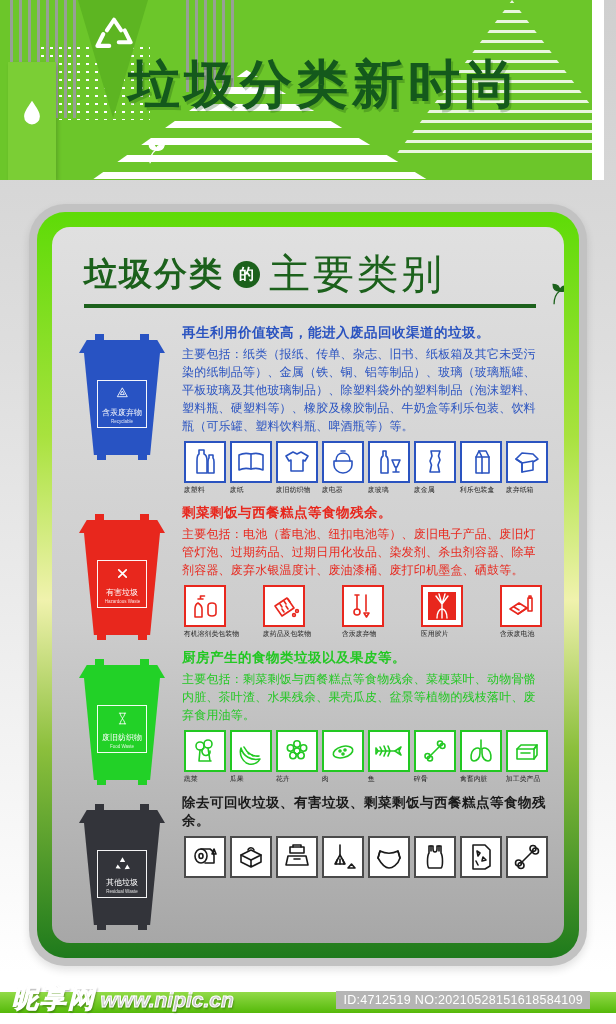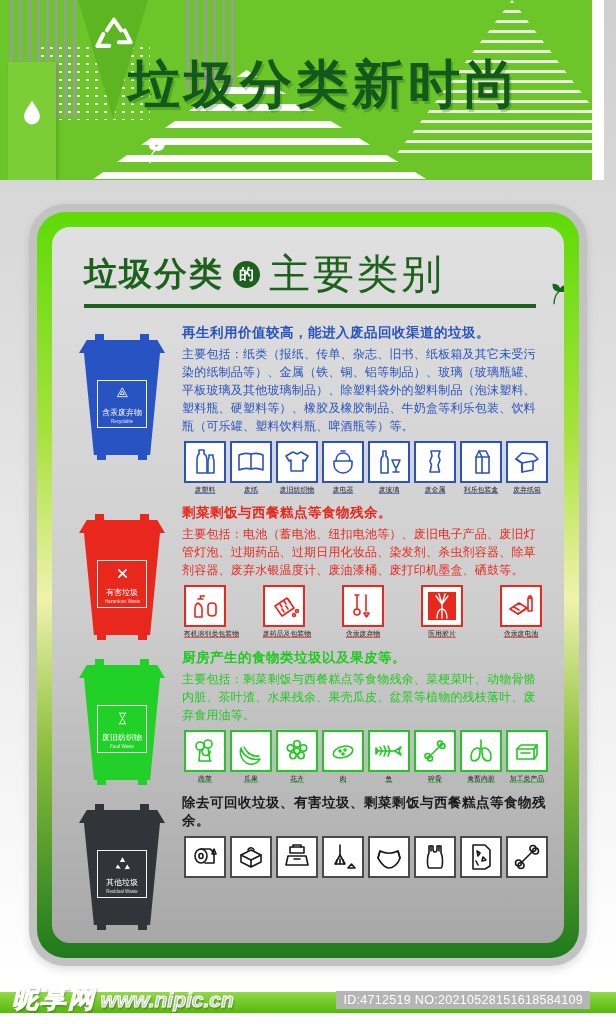--- a/index.html
+++ b/index.html
@@ -50,21 +50,21 @@
   .heading-sprout{position:absolute;right:-34px;top:-28px;width:30px;height:30px;color:#1c611c;}
 
   
   .sections{display:flex;flex-direction:column;gap:9px;margin-top:16px;}
   .section{display:flex;gap:10px;}
   .bin-col{width:100px;flex:none;display:flex;justify-content:center;padding-top:10px;}
   .sec-content{flex:1;color:var(--c);min-width:0;}
   .sec-title{font-size:13.5px;font-weight:bold;margin-bottom:3px;letter-spacing:.5px;}
   .sec-body{font-size:12px;line-height:1.5;letter-spacing:.2px;}
   .items{display:flex;justify-content:space-between;margin-top:6px;padding-right:2px;}
-  .item{width:46px;text-align:center;flex:none;text-decoration:underline;}
+  .item{width:46px;flex:none;}
   .item-box{width:42px;height:42px;margin:0 auto;background:#fff;border:2px solid var(--bc);
         display:flex;align-items:center;justify-content:center;box-sizing:border-box;}
   .item-box svg{width:32px;height:32px;color:var(--c);}
   .item-label{font-size:7.5px;color:#222;margin-top:2px;white-space:nowrap;transform:scale(.92);}
 
   
   .bin{width:86px;color:#fff;}
   .bin-ears{display:flex;justify-content:space-between;padding:0 16px;height:6px;}
   .bin-ears span{width:9px;height:6px;background:var(--bin);}
   .bin-lid{height:13px;background:var(--bin);clip-path:polygon(0 100%,9% 0,91% 0,100% 100%);}

